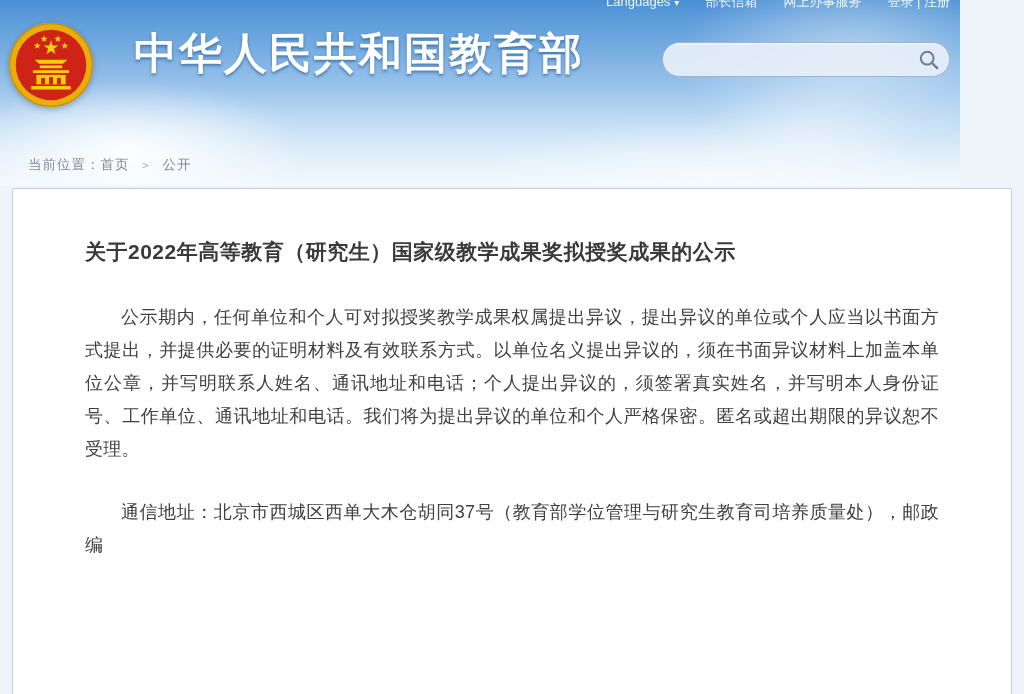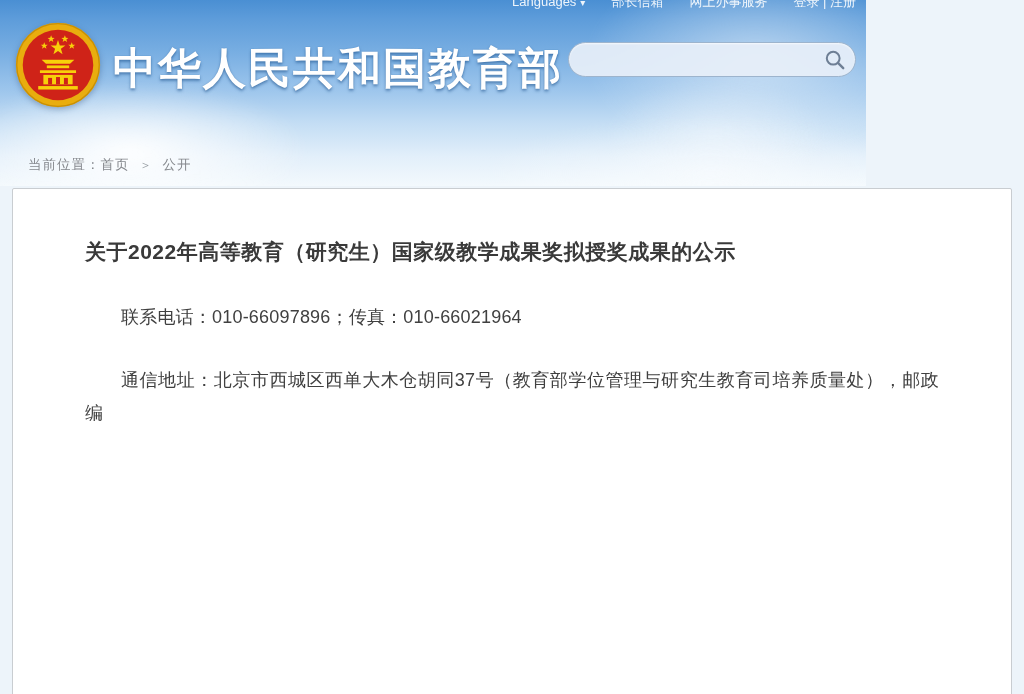--- a/index.html
+++ b/index.html
@@ -3,42 +3,42 @@
 <meta charset="utf-8">
 <style>
   * { margin:0; padding:0; box-sizing:border-box; }
   body { font-family:"Liberation Sans","DejaVu Sans",sans-serif; background:#dfe9f2; }
   .page{
     position:relative; width:1024px; height:694px; overflow:hidden;
     background:#edf4fa; margin:0 auto;
   }
   
   .header{
-    position:absolute; left:0; top:0; width:866px; height:186px;
+    position:absolute; left:0; top:0; width:960px; height:186px;
     background:linear-gradient(180deg,#4a8fd3 0%,#5d9cda 10%,#78aee2 28%,#9cc5ec 48%,#c3ddf4 66%,#e2effa 84%,#f3f9fd 100%);
     overflow:hidden;
   }
   .cloud{ position:absolute; border-radius:50%; filter:blur(6px); pointer-events:none; }
   .cloud.c1{ left:-50px; top:82px; width:360px; height:140px;
     background:radial-gradient(closest-side, rgba(255,255,255,.95), rgba(255,255,255,0)); }
   .cloud.c2{ right:-60px; top:-40px; width:340px; height:200px; opacity:.55;
     background:radial-gradient(closest-side, rgba(255,255,255,.9), rgba(255,255,255,0)); }
   .cloud.c3{ left:480px; top:118px; width:460px; height:110px; opacity:.5;
     background:radial-gradient(closest-side, rgba(255,255,255,.95), rgba(255,255,255,0)); }
   .cloud.c4{ right:40px; top:80px; width:220px; height:110px; opacity:.4;
     background:radial-gradient(closest-side, rgba(255,255,255,.9), rgba(255,255,255,0)); }
 
   .topnav{
     position:absolute; top:-6px; right:10px; display:flex; gap:26px;
     font-size:13px; line-height:16px; color:rgba(255,255,255,.9); white-space:nowrap; z-index:5;
   }
   .topnav a{ color:rgba(255,255,255,.9); text-decoration:none; }
   .topnav .caret{ font-size:10px; margin-left:4px; }
 
-  .brand{ position:absolute; left:15px; top:22px; display:flex; align-items:center; z-index:4; }
+  .brand{ position:absolute; left:8px; top:22px; display:flex; align-items:flex-start; z-index:4;gap:28px; }
   .emblem{ width:86px; height:86px; flex:0 0 auto; cursor:pointer; filter:drop-shadow(0 2px 3px rgba(30,60,110,.35)); }
   .titles{ margin-left:12px; padding-top:6px; }
   .site-title{
     font-size:43px; font-weight:bold; color:#ffffff; letter-spacing:2px;
     text-shadow:0 2px 3px rgba(21,74,133,.55), 0 0 1px rgba(21,74,133,.4);
     line-height:50px; white-space:nowrap;
   }
   .site-subtitle{
     margin-top:4px; font-size:15.5px; font-weight:bold; color:#ffffff; letter-spacing:.4px;
     text-shadow:0 1px 2px rgba(21,74,133,.5); white-space:nowrap;
@@ -137,18 +137,18 @@
     </div>
 
     <div class="breadcrumb">
       <span>当前位置：</span><a href="#">首页</a><span class="sep">＞</span><a href="#">公开</a>
     </div>
   </header>
 
   <main class="content-panel">
     <h1 class="article-title">关于2022年高等教育（研究生）国家级教学成果奖拟授奖成果的公示</h1>
     <div class="article-body">
-      <p class="para">联系电话：010-66097896；传真：010-66021964</p>
+      <p class="para">公示期内，任何单位和个人可对拟授奖教学成果权属提出异议，提出异议的单位或个人应当以书面方式提出，并提供必要的证明材料及有效联系方式。以单位名义提出异议的，须在书面异议材料上加盖本单位公章，并写明联系人姓名、通讯地址和电话；个人提出异议的，须签署真实姓名，并写明本人身份证号、工作单位、通讯地址和电话。我们将为提出异议的单位和个人严格保密。匿名或超出期限的异议恕不受理。</p>
       <p class="para">通信地址：北京市西城区西单大木仓胡同37号（教育部学位管理与研究生教育司培养质量处），邮政编</p>
     </div>
   </main>
 
 </div>
 
 </body></html>

